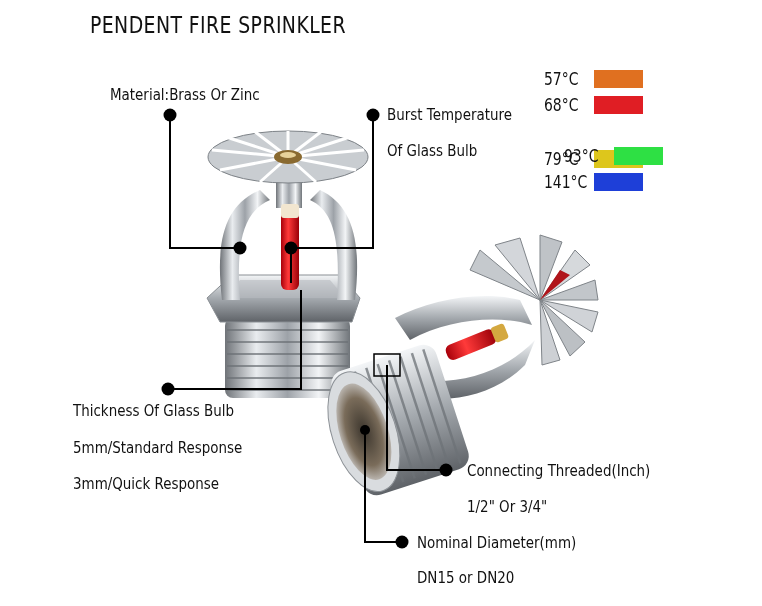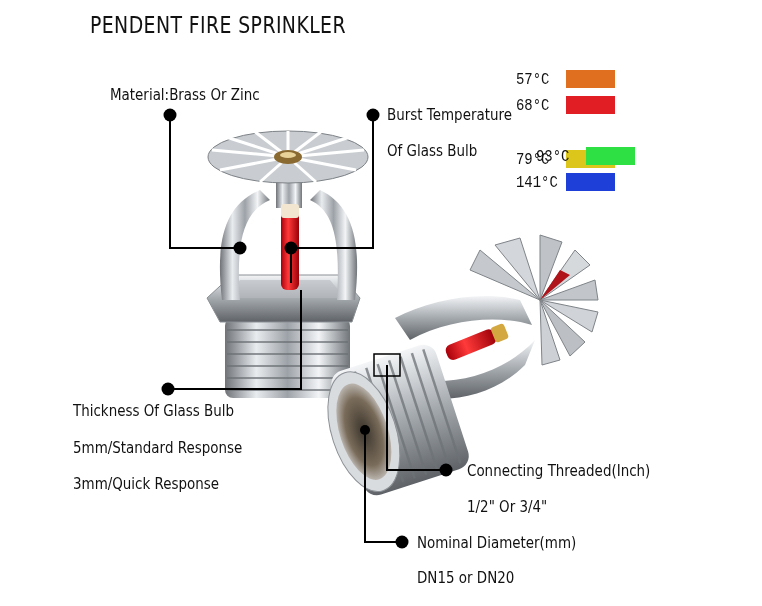--- a/index.html
+++ b/index.html
@@ -2,21 +2,21 @@
 <html><head>
 <meta charset="utf-8">
 <style>
   html, body { margin: 0; padding: 0; background: #ffffff; }
   body { width: 762px; height: 606px; position: relative; overflow: hidden;
          font-family: "DejaVu Sans", sans-serif; color: #111; }
   .title { position: absolute; left: 90px; top: 12px; font-size: 23px; letter-spacing: 0.5px;
            font-family: "DejaVu Sans", sans-serif; font-weight: normal; transform: scaleX(0.82); transform-origin: left top; }
   .label { position: absolute; font-size: 16px; white-space: nowrap;
            transform: scaleX(0.84); transform-origin: left top; }
-  .legend-row { position: absolute; left: 516px; height: 20px; display: flex; align-items: center; font-family: Liberation Mono, monospace; }
+  .legend-row { position: absolute; left: 544px; height: 20px; display: flex; align-items: center; }
   .legend-text { width: 46px; font-size: 17px; text-align: left; transform: scaleX(0.82); transform-origin: left center; white-space: nowrap; }
   .swatch { position: absolute; left: 50px; top: 1px; width: 49px; height: 18px; }
   svg.art { position: absolute; left: 0; top: 0; }
 </style>
 </head>
 <body>
 
 <svg class="art" width="762" height="606" viewBox="0 0 762 606">
   <defs>
     <linearGradient id="chrome" x1="0" x2="1" y1="0" y2="0">

